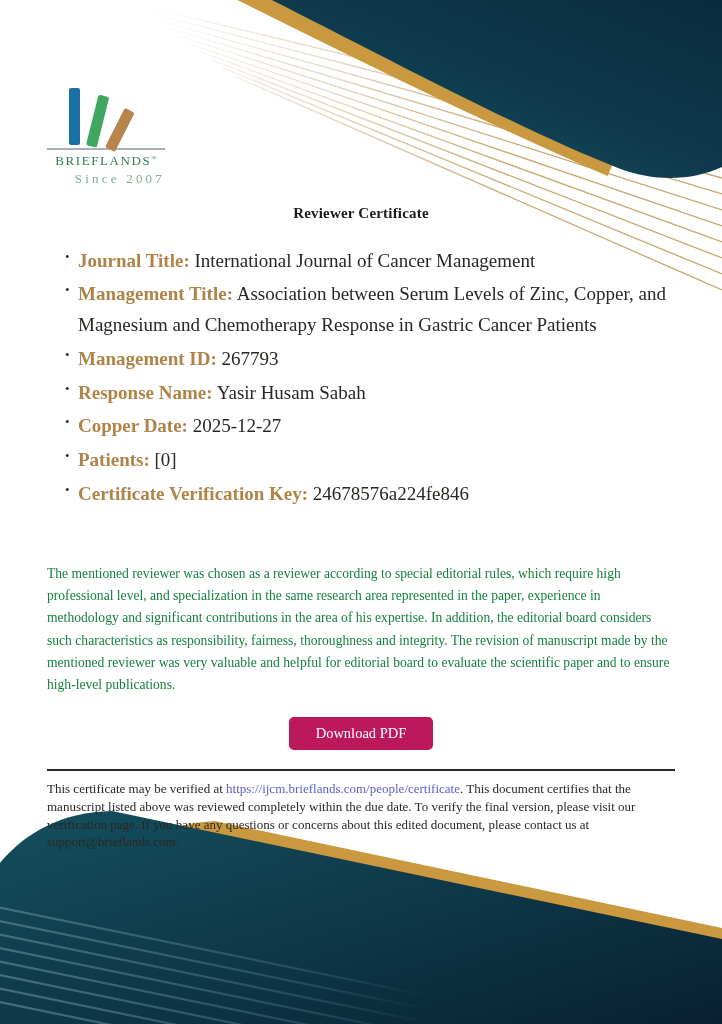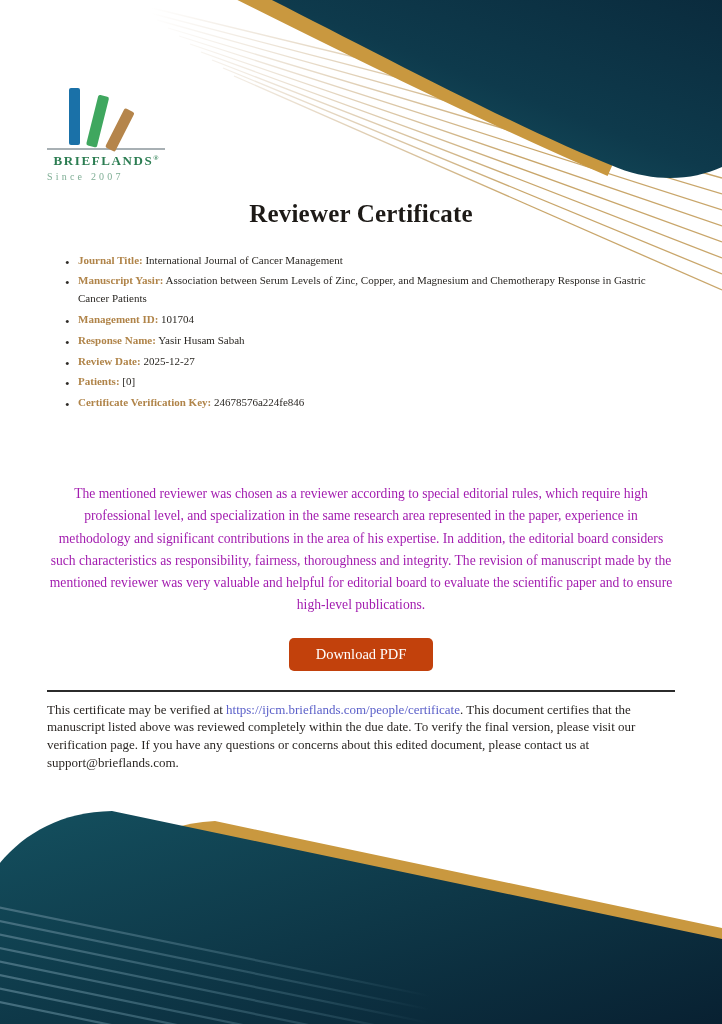--- a/index.html
+++ b/index.html
@@ -17,42 +17,42 @@
   .content{position:relative;z-index:2;padding:0 47px;}
 
   
   .logo{margin-top:86px;width:130px;}
   .logo-books{position:relative;height:62px;width:110px;margin-left:14px;}
   .book{position:absolute;border-radius:2px;}
   .book-blue{left:8px;top:2px;width:11px;height:57px;background:#1a71a8;}
   .book-green{left:25px;top:7px;width:11px;height:52px;background:#3fa75f;transform:rotate(14deg);transform-origin:bottom left;}
   .book-tan{left:44px;top:17px;width:11px;height:44px;background:#b5854b;transform:rotate(27deg);transform-origin:bottom left;}
   .logo-baseline{width:118px;height:1.5px;background:#a8b0b4;margin-top:0;}
-  .logo-name{margin-top:3px;font-size:13px;font-weight:700;letter-spacing:1.6px;color:#2c7d52;text-align:center;width:118px;}
+  .logo-name{margin-top:3px;font-size:13px;font-weight:400;letter-spacing:1.6px;color:#2c7d52;text-align:center;width:118px;}
   .logo-name sup{font-size:7px;letter-spacing:0;}
-  .logo-tagline{margin-top:2px;font-size:10px;letter-spacing:3.2px;color:#7fae95;text-align:left;width:118px;}
+  .logo-tagline{margin-top:2px;font-size:13px;letter-spacing:3.2px;color:#7fae95;text-align:right;width:118px;}
 
   
-  .title{margin-top:18px;text-align:center;font-size:25px;font-weight:700;color:#1d1a17;letter-spacing:.2px;}
+  .title{margin-top:18px;text-align:center;font-size:15px;font-weight:700;color:#1d1a17;letter-spacing:.2px;}
 
   
   .details{margin:24px 0 0 0;padding:0 0 0 31px;list-style:none;}
-  .details li{position:relative;font-size:11px;line-height:1.62;margin:3px 0;color:#2a2723;max-width:592px;}
+  .details li{position:relative;font-size:19px;line-height:1.62;margin:3px 0;color:#2a2723;max-width:592px;}
   .details li::before{content:"•";position:absolute;left:-13px;top:0;color:#2f2b27;font-size:13px;}
   .detail-label{font-weight:700;color:#b08449;}
   .detail-value{color:#2a2723;}
 
   
-  .body-paragraph{margin-top:71px;font-size:13.6px;line-height:22.3px;color:#a21caf;max-width:630px;text-align:center;}
+  .body-paragraph{margin-top:53px;font-size:13.6px;line-height:22.3px;color:#15803d;max-width:630px;}
 
   
   .btn-row{text-align:center;margin-top:21px;}
   .download-btn{
     display:inline-block;border:none;cursor:pointer;
-    background:#c2410c;color:#ffffff;
+    background:#be185d;color:#ffffff;
     font-family:"Liberation Serif", serif;
     font-size:14.5px;padding:8px 27px;border-radius:5px;
   }
 
   
   .divider{border:none;border-top:2px solid #2b2b2b;margin:19px 0 0 0;}
   .footer-note{margin-top:9px;font-size:13px;line-height:17.6px;color:#2b2724;max-width:632px;}
   .footer-link{color:#5b60c9;text-decoration:none;}
 </style>
 </head>
@@ -128,33 +128,33 @@
     </div>
 
     <div class="title">Reviewer Certificate</div>
 
     <ul class="details">
       <li>
         <span class="detail-label">Journal Title:</span>
         <span class="detail-value">International Journal of Cancer Management</span>
       </li>
       <li>
-        <span class="detail-label">Manuscript Yasir:</span>
+        <span class="detail-label">Management Title:</span>
         <span class="detail-value">Association between Serum Levels of Zinc, Copper, and Magnesium and Chemotherapy Response in Gastric Cancer Patients</span>
       </li>
       <li>
         <span class="detail-label">Management ID:</span>
-        <span class="detail-value">101704</span>
+        <span class="detail-value">267793</span>
       </li>
       <li>
         <span class="detail-label">Response Name:</span>
         <span class="detail-value">Yasir Husam Sabah</span>
       </li>
       <li>
-        <span class="detail-label">Review Date:</span>
+        <span class="detail-label">Copper Date:</span>
         <span class="detail-value">2025-12-27</span>
       </li>
       <li>
         <span class="detail-label">Patients:</span>
         <span class="detail-value">[0]</span>
       </li>
       <li>
         <span class="detail-label">Certificate Verification Key:</span>
         <span class="detail-value">24678576a224fe846</span>
       </li>

